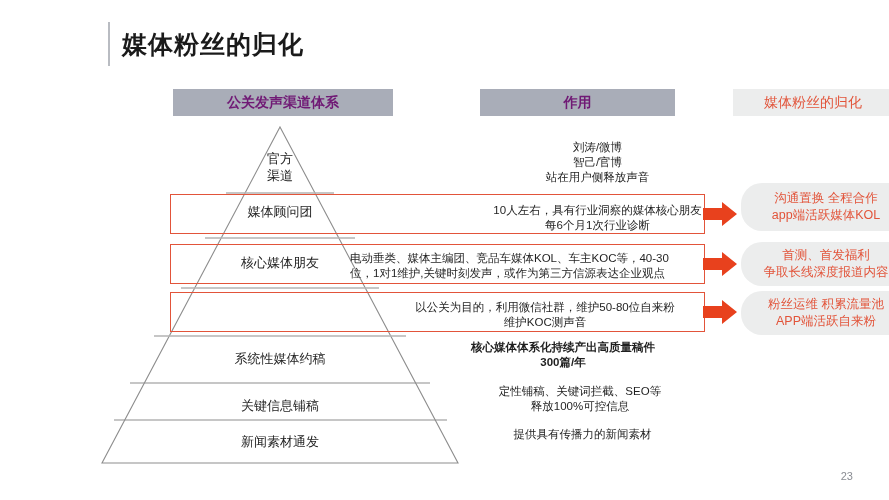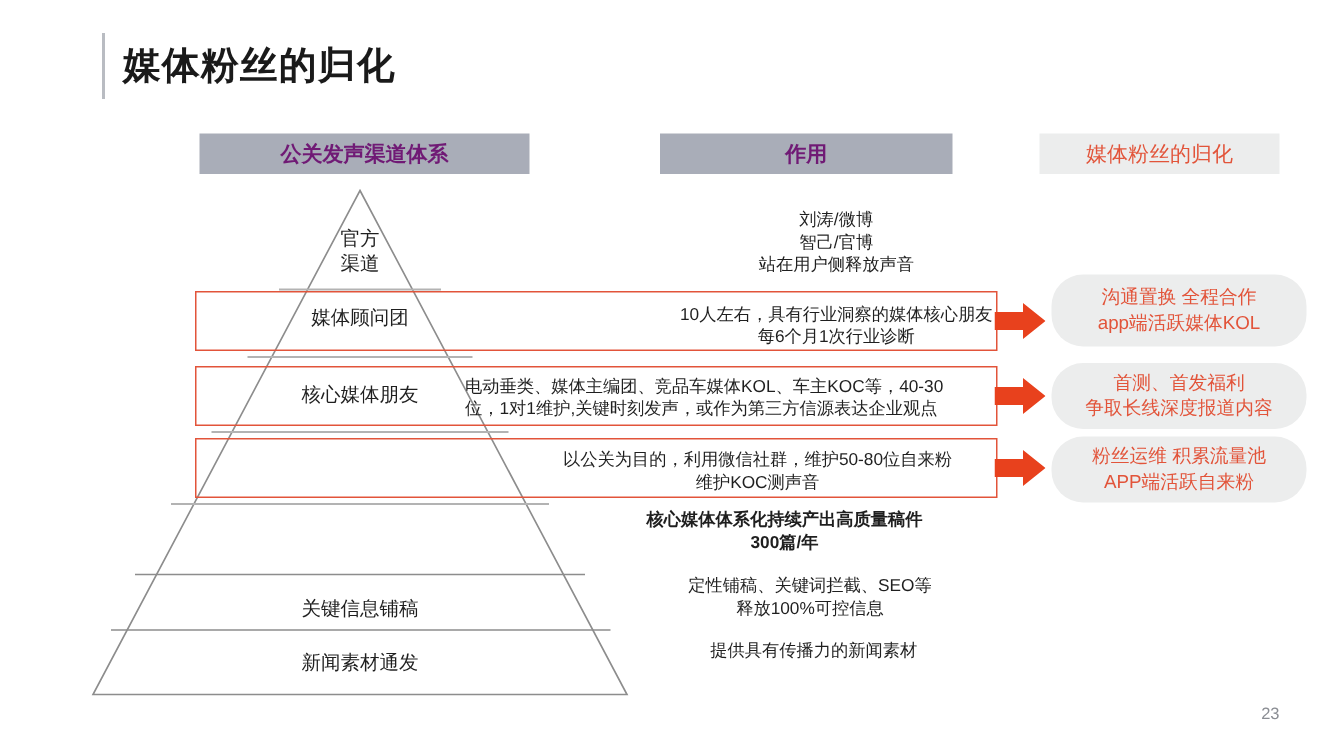--- a/index.html
+++ b/index.html
@@ -3,21 +3,21 @@
 <meta charset="utf-8">
 <style>
   html,body{margin:0;padding:0;}
   body{
     width:889px;height:500px;
     background:#ffffff;
     font-family:"Liberation Sans","DejaVu Sans",sans-serif;
     overflow:hidden;
     position:relative;
   }
-  .slide{position:absolute;inset:0;background:#ffffff;}
+  .slide{position:absolute;inset:0;background:#ffffff;margin-left:40px;}
 
   
   .title-rule{
     position:absolute;left:68px;top:22px;width:2px;height:44px;background:#b9bcc2;
   }
   .slide-title{
     position:absolute;left:82px;top:24px;
     font-size:25px;font-weight:bold;color:#1a1a1a;letter-spacing:1px;
     line-height:40px;white-space:nowrap;
   }
@@ -96,20 +96,21 @@
       <line x1="105" y1="113" x2="255" y2="113" stroke="#e2543a" stroke-width="0"></line>
     </svg>
   </div>
 
   <div class="plabel" style="left:60px;top:150px;width:360px;">
     <span>官方</span><br>
     <span>渠道</span>
   </div>
   <div class="plabel" style="left:60px;top:203px;width:360px;">媒体顾问团</div>
   <div class="plabel" style="left:60px;top:254px;width:360px;">核心媒体朋友</div>
+  <div class="plabel" style="left:60px;top:350px;width:360px;">系统性媒体约稿</div>
   <div class="plabel" style="left:60px;top:397px;width:360px;">关键信息铺稿</div>
   <div class="plabel" style="left:60px;top:433px;width:360px;">新闻素材通发</div>
 
   <div class="desc" style="left:435px;top:140px;width:245px;">
     <span>刘涛/微博</span><br>
     <span>智己/官博</span><br>
     <span>站在用户侧释放声音</span>
   </div>
 
   <div class="desc" style="left:405px;top:203px;width:305px;">

